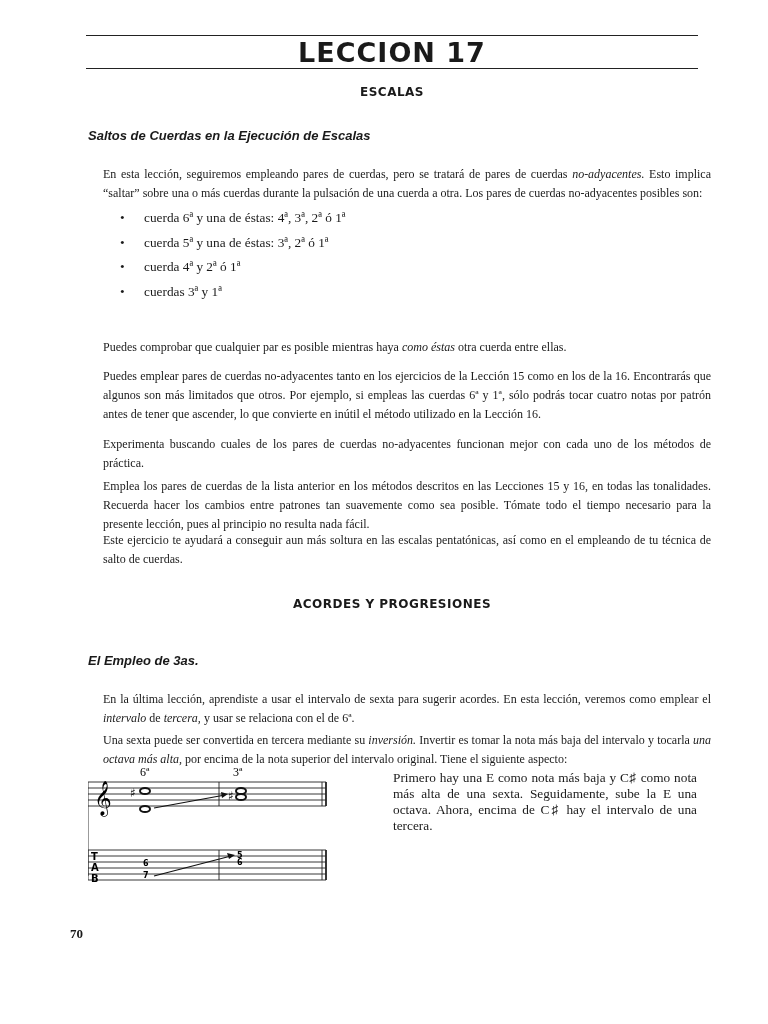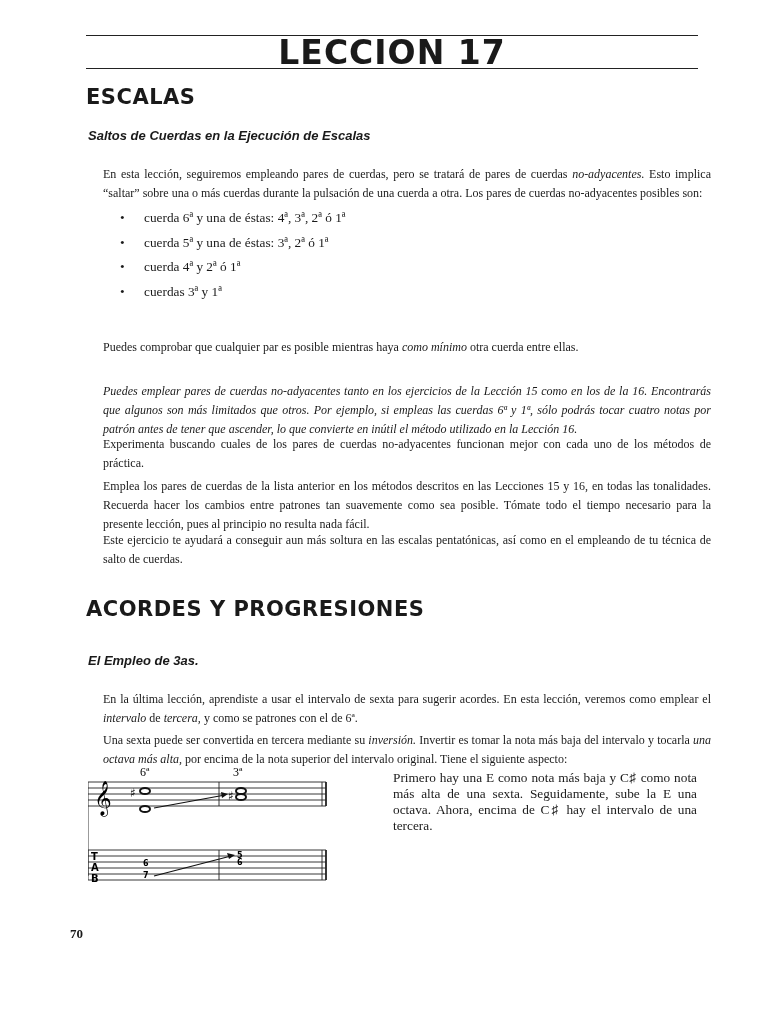--- a/index.html
+++ b/index.html
@@ -1,23 +1,23 @@
 <!DOCTYPE html>
 <html><head>
 <meta charset="utf-8">
 <style>
   html, body { margin:0; padding:0; background:#ffffff; }
   body { width:768px; height:1024px; position:relative; overflow:hidden; color:#1a1a1a;
          font-family:"Liberation Serif", "DejaVu Serif", serif; }
   .rule { position:absolute; left:86px; width:612px; height:0; border-top:1.5px solid #222; }
   .lesson-title { position:absolute; left:86px; width:612px; top:38px; text-align:center;
-        font-family:"DejaVu Sans", "Liberation Sans", sans-serif; font-weight:bold; font-size:33px;
+        font-family:"DejaVu Sans", "Liberation Sans", sans-serif; font-weight:bold; font-size:27px;
         letter-spacing:1px; line-height:30px; }
-  .section-title { position:absolute; left:86px; width:612px; text-align:left;
-        font-family:"DejaVu Sans", "Liberation Sans", sans-serif; font-weight:bold; font-size:21px; letter-spacing:0.5px; }
+  .section-title { position:absolute; left:86px; width:612px; text-align:center;
+        font-family:"DejaVu Sans", "Liberation Sans", sans-serif; font-weight:bold; font-size:12px; letter-spacing:0.5px; }
   .subhead { position:absolute; left:88px; font-family:"Liberation Sans", "DejaVu Sans", sans-serif;
         font-weight:bold; font-style:italic; font-size:13px; }
   .para { position:absolute; left:88px; width:608px; font-size:12px; line-height:19px; text-align:justify; margin:15px; }
   .para i { font-style:italic; }
   ul.bullets { position:absolute; left:120px; top:208px; margin:0; padding:0; list-style:none; font-size:13.3px; }
   ul.bullets li { height:24.5px; line-height:19px; position:relative; padding-left:24px; }
   ul.bullets li .dot { position:absolute; left:0; top:0; }
   .side-para { position:absolute; left:393px; top:770px; width:304px; font-size:13.3px; line-height:16px; text-align:justify; margin:0; }
   .page-num { position:absolute; left:70px; top:926px; font-weight:bold; font-size:13px; }
   .notation { position:absolute; left:88px; top:764px; width:250px; height:130px; }
@@ -38,34 +38,34 @@
 </p>
 
 <ul class="bullets">
   <li><span class="dot">•</span><span>cuerda 6ª y una de éstas: 4ª, 3ª, 2ª ó 1ª</span></li>
   <li><span class="dot">•</span><span>cuerda 5ª y una de éstas: 3ª, 2ª ó 1ª</span></li>
   <li><span class="dot">•</span><span>cuerda 4ª y 2ª ó 1ª</span></li>
   <li><span class="dot">•</span><span>cuerdas 3ª y 1ª</span></li>
 </ul>
 
 <p class="para" style="top:323px;">
-  <span>Puedes comprobar que cualquier par es posible mientras haya </span><i>como mínimo</i><span> otra cuerda entre ellas.</span>
+  <span>Puedes comprobar que cualquier par es posible mientras haya </span><i>como éstas</i><span> otra cuerda entre ellas.</span>
 </p>
 
-<p class="para" style="top:367px;font-style:italic;">Puedes emplear pares de cuerdas no-adyacentes tanto en los ejercicios de la Lección 15 como en los de la 16. Encontrarás que algunos son más limitados que otros. Por ejemplo, si empleas las cuerdas 6ª y 1ª, sólo podrás tocar cuatro notas por patrón antes de tener que ascender, lo que convierte en inútil el método utilizado en la Lección 16.</p>
+<p class="para" style="top:352px;">Puedes emplear pares de cuerdas no-adyacentes tanto en los ejercicios de la Lección 15 como en los de la 16. Encontrarás que algunos son más limitados que otros. Por ejemplo, si empleas las cuerdas 6ª y 1ª, sólo podrás tocar cuatro notas por patrón antes de tener que ascender, lo que convierte en inútil el método utilizado en la Lección 16.</p>
 <p class="para" style="top:420px;">Experimenta buscando cuales de los pares de cuerdas no-adyacentes funcionan mejor con cada uno de los métodos de práctica.</p>
 <p class="para" style="top:462px;">Emplea los pares de cuerdas de la lista anterior en los métodos descritos en las Lecciones 15 y 16, en todas las tonalidades. Recuerda hacer los cambios entre patrones tan suavemente como sea posible. Tómate todo el tiempo necesario para la presente lección, pues al principio no resulta nada fácil.</p>
 <p class="para" style="top:516px;">Este ejercicio te ayudará a conseguir aun más soltura en las escalas pentatónicas, así como en el empleando de tu técnica de salto de cuerdas.</p>
 
 <div class="section-title" style="top:597px;">ACORDES Y PROGRESIONES</div>
 
 <div class="subhead" style="top:653px;">El Empleo de 3as.</div>
 
 <p class="para" style="top:675px;">
-  <span>En la última lección, aprendiste a usar el intervalo de sexta para sugerir acordes. En esta lección, veremos como emplear el </span><i>intervalo</i><span> de </span><i>tercera,</i><span> y como se patrones con el de 6ª.</span>
+  <span>En la última lección, aprendiste a usar el intervalo de sexta para sugerir acordes. En esta lección, veremos como emplear el </span><i>intervalo</i><span> de </span><i>tercera,</i><span> y usar se relaciona con el de 6ª.</span>
 </p>
 
 <p class="para" style="top:716px;">
   <span>Una sexta puede ser convertida en tercera mediante su </span><i>inversión.</i><span> Invertir es tomar la nota más baja del intervalo y tocarla </span><i>una octava más alta,</i><span> por encima de la nota superior del intervalo original. Tiene el siguiente aspecto:</span>
 </p>
 
 <svg class="notation" viewBox="0 0 250 130" width="250" height="130">
   <text x="52" y="12" font-family="Liberation Serif, serif" font-size="12">6ª</text>
   <text x="145" y="12" font-family="Liberation Serif, serif" font-size="12">3ª</text>
   <g stroke="#222" stroke-width="0.9">

